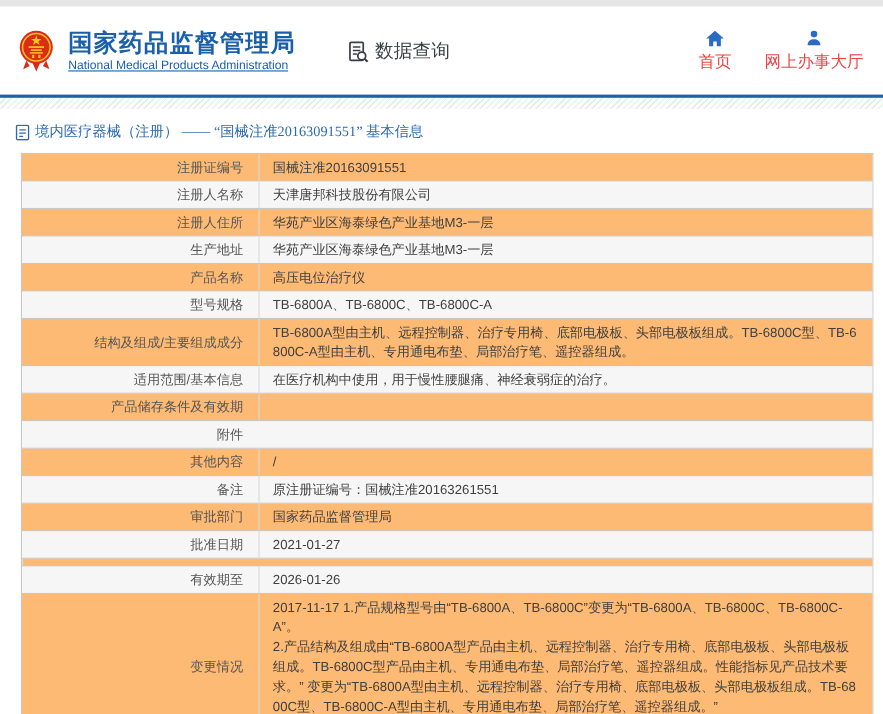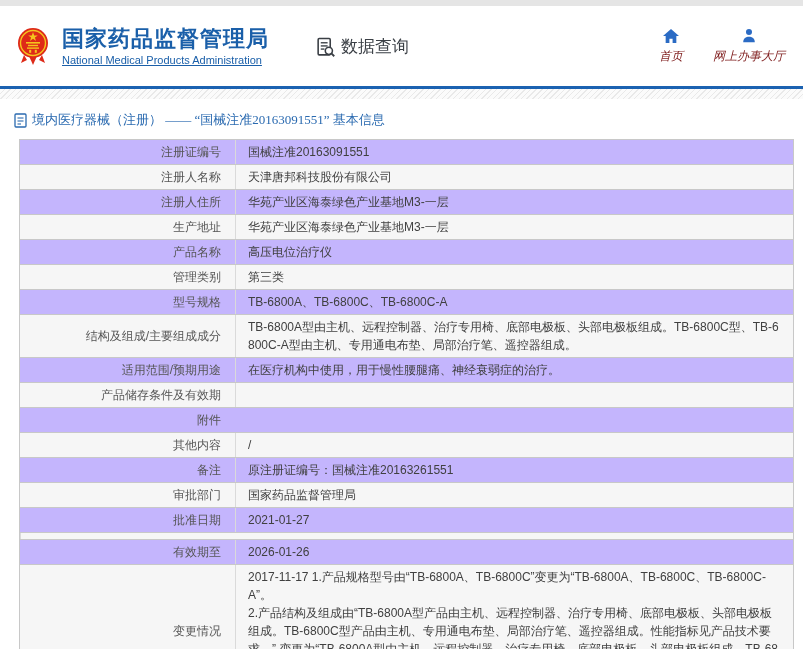--- a/index.html
+++ b/index.html
@@ -29,40 +29,40 @@
   .agency-title{
     color:var(--brand_blue);font-size:22px;font-weight:bold;letter-spacing:1px;
   }
   .agency-sub{color:var(--brand_blue);font-size:11px;margin-top:3px;text-decoration:underline;}
   .section-entry{
     display:flex;align-items:flex-end;margin-left:46px;cursor:pointer;
   }
   .section-entry .label{font-size:17px;color:#3a3f45;margin-left:5px;}
   .nav{margin-left:auto;display:flex;align-items:flex-start;gap:30px;}
   .nav-item{display:flex;flex-direction:column;align-items:center;cursor:pointer;}
-  .nav-item .nav-label{font-size:12px;color:#7f1d1d;margin-top:4px;font-style:italic;}
+  .nav-item .nav-label{font-size:15px;color:#ef4444;margin-top:4px;}
   .blueline{height:3px;background:var(--line_blue);}
   .stripeband{
     height:10px;
     background:repeating-linear-gradient(135deg,#fbfbfb 0px,#fbfbfb 3px,#e9e9e9 3px,#e9e9e9 4px);
   }
   .main{background:#fff;padding:8px 9px 0 14px;}
   .breadcrumb{
     display:flex;align-items:center;color:#2a6ab0;font-size:13px;
     padding:4px 0 8px 0;
   }
   .breadcrumb .bc-text{margin-left:5px;font-family:Liberation Serif, serif;}
   .dtable{
     margin-left:5px;margin-top:2px;
     border:1px solid #c8c8c8;border-bottom:none;
     width:775px;
     font-size:12px;
   }
   .trow{
-    display:flex;border-bottom:1px solid #c8c8c8;background:#c4b5fd;
+    display:flex;border-bottom:1px solid #c8c8c8;background:#fdba74;
   }
   .trow:nth-child(even){background:#f6f6f6;}
   .cl{
     width:215px;flex:0 0 215px;
     display:flex;align-items:center;justify-content:flex-end;
     text-align:right;color:#555;
     padding:3px 14px 3px 6px;line-height:18px;min-height:22px;
   }
   .cv{
     flex:1;display:flex;align-items:center;
@@ -155,33 +155,29 @@
     </div>
     <div class="trow">
       <div class="cl">生产地址</div>
       <div class="cv">华苑产业区海泰绿色产业基地M3-一层</div>
     </div>
     <div class="trow">
       <div class="cl">产品名称</div>
       <div class="cv">高压电位治疗仪</div>
     </div>
     <div class="trow">
-      <div class="cl">管理类别</div>
-      <div class="cv">第三类</div>
-    </div>
-    <div class="trow">
       <div class="cl">型号规格</div>
       <div class="cv">TB-6800A、TB-6800C、TB-6800C-A</div>
     </div>
     <div class="trow">
       <div class="cl">结构及组成/主要组成成分</div>
       <div class="cv">TB-6800A型由主机、远程控制器、治疗专用椅、底部电极板、头部电极板组成。TB-6800C型、TB-6800C-A型由主机、专用通电布垫、局部治疗笔、遥控器组成。</div>
     </div>
     <div class="trow">
-      <div class="cl">适用范围/预期用途</div>
+      <div class="cl">适用范围/基本信息</div>
       <div class="cv">在医疗机构中使用，用于慢性腰腿痛、神经衰弱症的治疗。</div>
     </div>
     <div class="trow">
       <div class="cl">产品储存条件及有效期</div>
       <div class="cv"></div>
     </div>
     <div class="trow">
       <div class="cl">附件</div>
     </div>
     <div class="trow">

